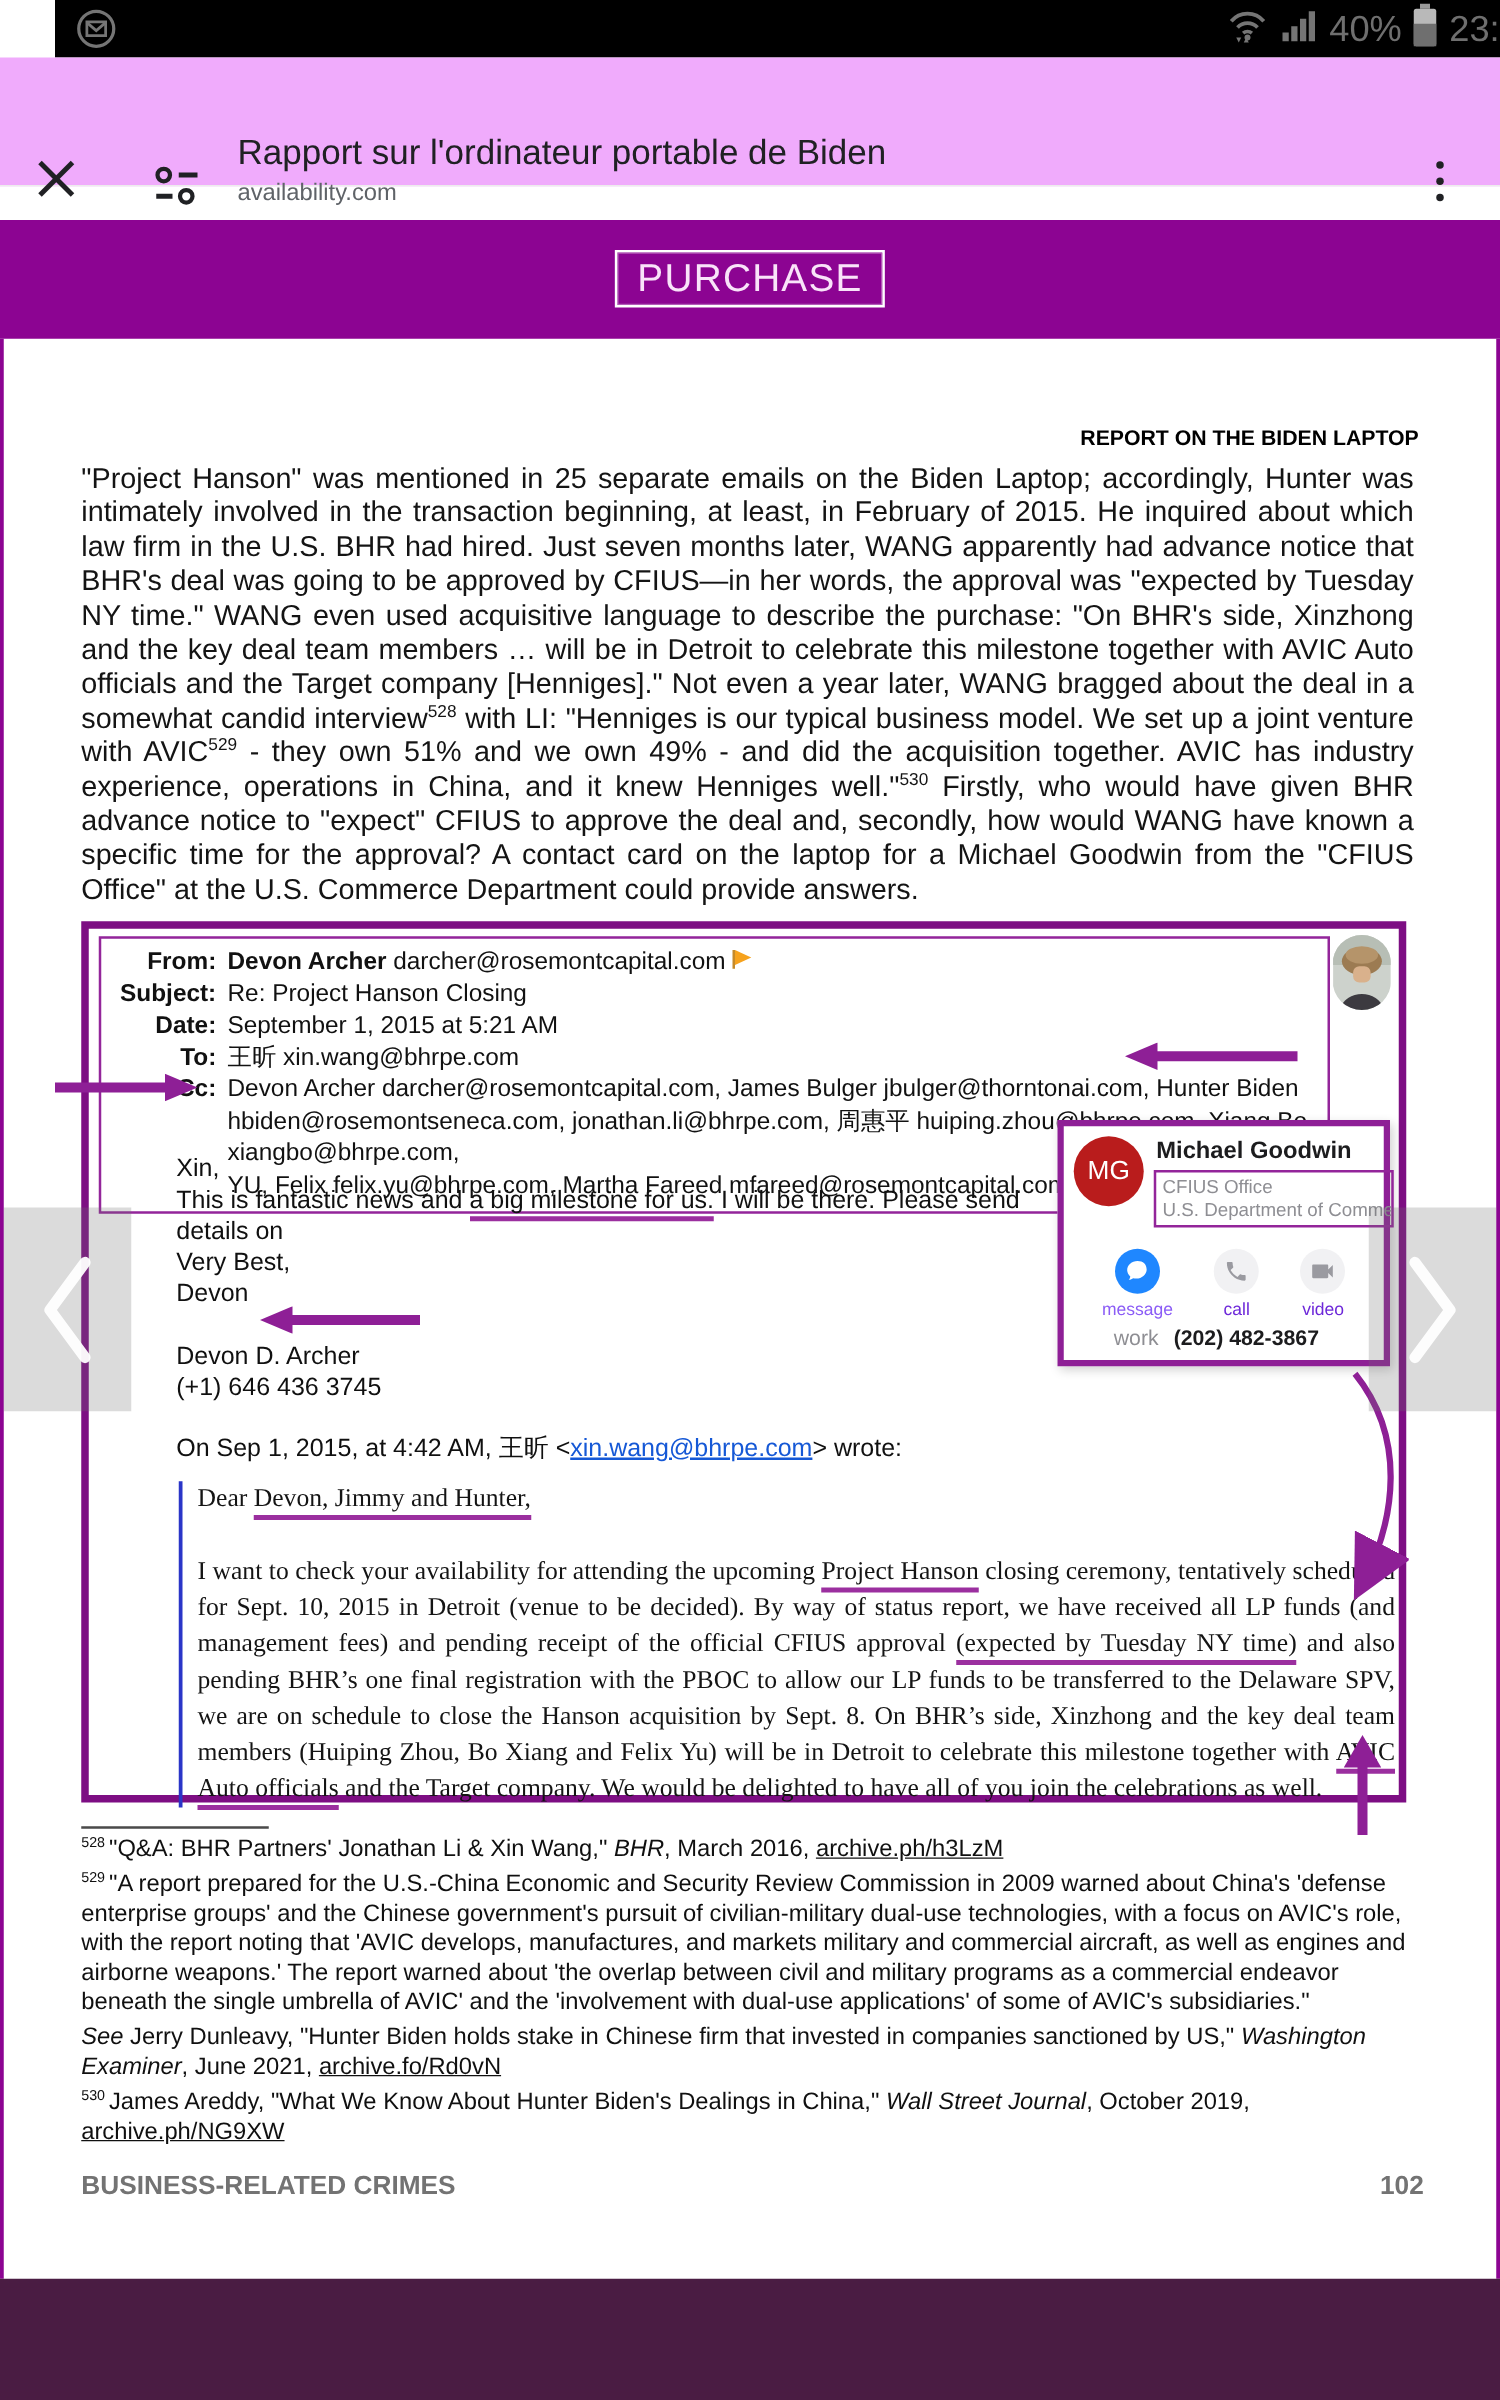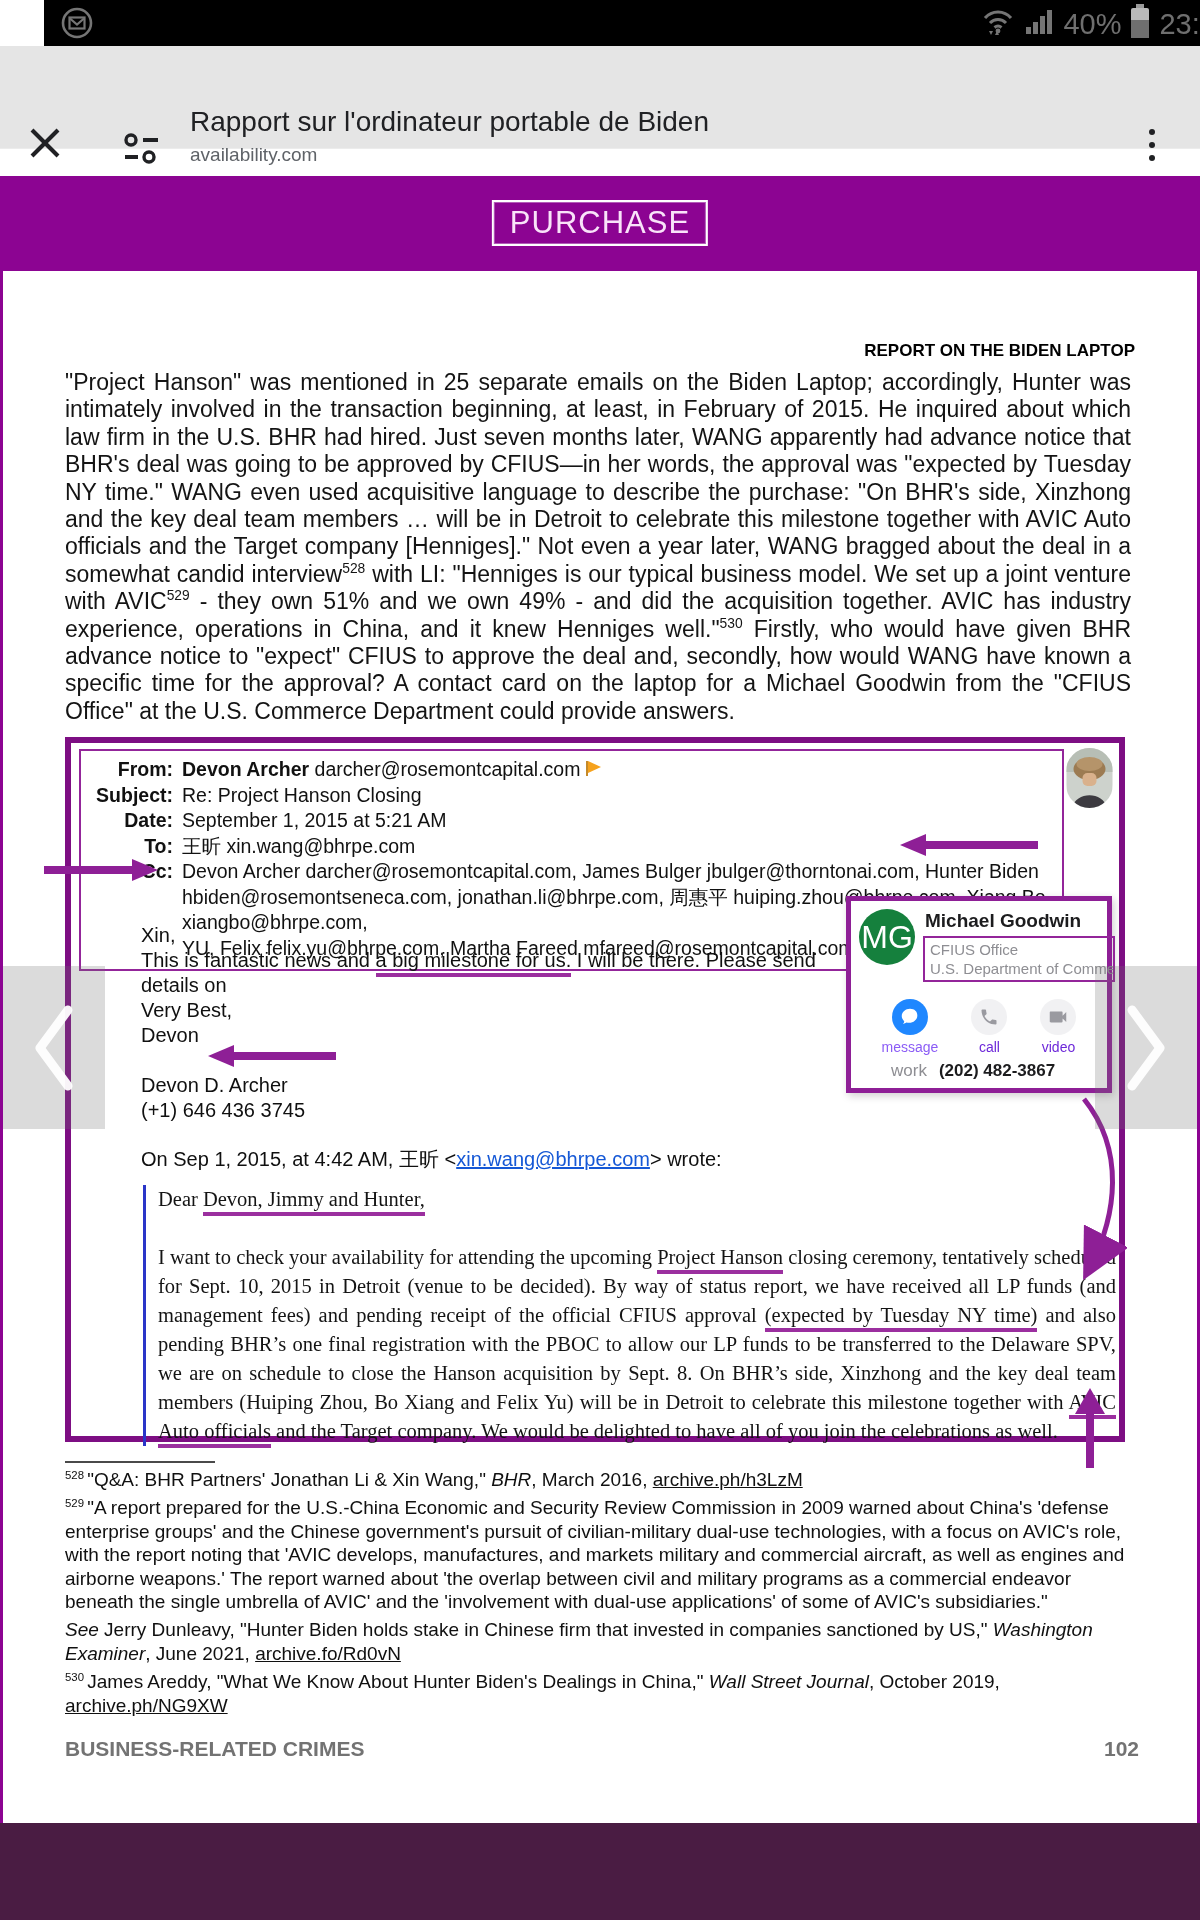--- a/index.html
+++ b/index.html
@@ -4,21 +4,21 @@
 <style>
   html,body{margin:0;padding:0;background:#fff;}
   .screen{position:relative;width:1200px;height:1920px;background:#fff;overflow:hidden;
           font-family:"Liberation Sans",sans-serif;color:#111;}
   
   .status-bar{position:absolute;top:0;left:0;width:1200px;height:46px;background:#000000;margin-left:44px;}
   .notif-wrap{position:absolute;left:16px;top:6px;}
   .sb-right{position:absolute;right:12px;top:4px;height:40px;display:flex;align-items:center;gap:8px;
             color:#6f6f6f;font-size:29px;}
   
-  .browser-header{position:absolute;top:46px;left:0;width:1200px;height:102px;background:#e5e5e5;
+  .browser-header{position:absolute;top:46px;left:0;width:1200px;height:102px;background:#f0abfc;
                   border-bottom:1px solid #ececec;}
   .close-btn{position:absolute;left:28px;top:80px;width:38px;height:38px;cursor:pointer;}
   .tune-wrap{position:absolute;left:122px;top:84px;}
   .bh-title{position:absolute;left:190px;top:60px;font-size:28px;color:#202124;white-space:nowrap;}
   .bh-url{position:absolute;left:190px;top:98px;font-size:19px;color:#5f6368;}
   .kebab{position:absolute;left:1142px;top:76px;width:20px;height:46px;display:flex;flex-direction:column;
          align-items:center;justify-content:center;gap:7px;cursor:pointer;}
   .kebab i{width:6px;height:6px;border-radius:50%;background:#202124;}
   
   .banner{position:absolute;top:176px;left:0;width:1200px;height:118px;background:#8c0492;}
@@ -46,22 +46,22 @@
   .flag-icon{display:inline-block;width:16px;height:15px;margin-left:6px;position:relative;}
   .flag-icon::before{content:"";position:absolute;left:2px;top:0;width:0;height:0;
       border-left:13px solid #f6a21d;border-top:6px solid transparent;border-bottom:6px solid transparent;}
   .flag-icon::after{content:"";position:absolute;left:0;top:0;width:2px;height:15px;background:#c58a2a;}
   .avatar-photo{position:absolute;right:6px;top:5px;width:47px;height:60px;border-radius:26px;overflow:hidden;}
   .email-body{position:absolute;left:70px;top:180px;font-size:20px;line-height:25px;color:#101010;width:700px;}
   .gap25{height:25px;} .gap24{height:24px;}
   
   .contact-card{position:absolute;left:775px;top:153px;width:266px;height:197px;box-sizing:border-box;
                 border:5px solid #8e1f96;background:#fff;box-shadow:2px 3px 8px rgba(0,0,0,.18);}
-  .mg-circle{position:absolute;left:8px;top:8px;width:56px;height:56px;border-radius:50%;background:#15803d;
-             color:#fff;font-size:32px;display:flex;align-items:center;justify-content:center;}
+  .mg-circle{position:absolute;left:8px;top:8px;width:56px;height:56px;border-radius:50%;background:#b91c1c;
+             color:#fff;font-size:21px;display:flex;align-items:center;justify-content:center;}
   .cc-name{position:absolute;left:74px;top:9px;font-size:19px;font-weight:bold;color:#1c1c1e;white-space:nowrap;}
   .cc-org{position:absolute;left:72px;top:35px;width:178px;border:2px solid #93259a;padding:2px 5px;
           font-size:15px;line-height:19px;color:#8e8e93;white-space:nowrap;overflow:hidden;}
   .cc-actions{position:absolute;left:0;top:98px;width:100%;display:flex;justify-content:space-around;padding:0 14px;box-sizing:border-box;}
   .cc-act{display:flex;flex-direction:column;align-items:center;cursor:pointer;}
   .cc-act .circ{width:36px;height:36px;border-radius:50%;display:flex;align-items:center;justify-content:center;}
   .cc-act .lbl{font-size:14px;margin-top:4px;color:#6d28d9;}
   .cc-act.primary .circ{background:#1f87ff;} .cc-act.primary .lbl{color:#8b5cf6;}
   .cc-act.plain .circ{background:#f1f1f3;}
   .cc-work{position:absolute;left:40px;bottom:7px;font-size:17px;display:flex;gap:12px;align-items:baseline;}

